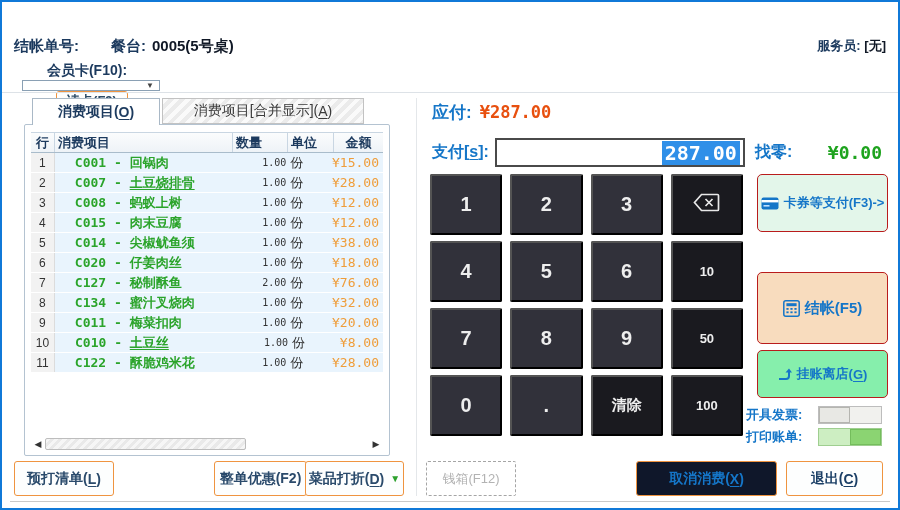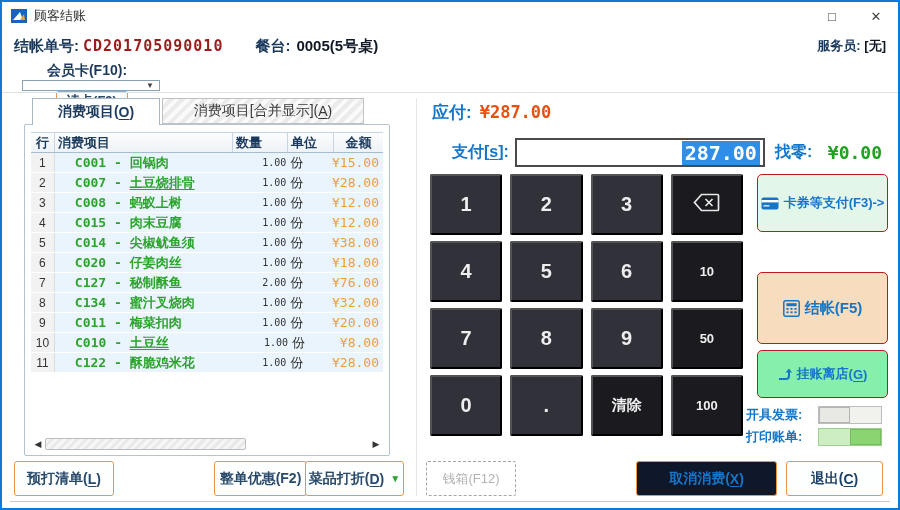--- a/index.html
+++ b/index.html
@@ -78,21 +78,21 @@
   .b-discall  { left:212px; width:93px; }
   .b-dishdisc { left:303px; width:99px; }
   .dd-arrow { color:#2da12d; font-size:10px; margin-left:6px; }
   .v-divider { position:absolute; left:414px; top:96px; height:398px; width:1px; background:#e4e7ea; }
   .bottom-line { position:absolute; left:8px; right:8px; top:499px; height:1px; background:#c9c9c9; }
 
   
   .due { position:absolute; left:430px; top:99px; display:flex; align-items:baseline; }
   .due-lbl { color:#1576c8; font-weight:bold; font-size:17px; }
   .due-amt { color:#e8500f; font-weight:bold; font-size:17px; margin-left:8px; font-family:"DejaVu Sans Mono","Liberation Mono",monospace; }
-  .payrow { position:absolute; left:430px; top:136px; right:16px; height:29px; display:flex; align-items:center;margin-left:20px; }
+  .payrow { position:absolute; left:430px; top:136px; right:16px; height:29px; display:flex; align-items:center; }
   .pay-lbl { color:#1576c8; font-weight:bold; font-size:16px; }
   .pay-input { width:250px; height:29px; border:2px solid #4a4a4a; background:#fff; margin-left:6px;
     display:flex; align-items:center; justify-content:flex-end; padding-right:3px; }
   .pay-input .sel { background:#2f8fe8; color:#fff; font-size:20px; font-weight:bold; padding:0 3px;
     font-family:"DejaVu Sans Mono","Liberation Mono",monospace; }
   .chg-lbl { color:#1576c8; font-weight:bold; font-size:16px; margin-left:10px; }
   .chg-amt { color:#1ea31e; font-weight:bold; font-size:18px; margin-left:auto; font-family:"DejaVu Sans Mono","Liberation Mono",monospace; }
 
   
   .numpad { position:absolute; left:428px; top:172px; width:313px; display:grid;
@@ -125,35 +125,23 @@
     border:1px dashed #a5a5a5; border-radius:2px; color:#b3b3b3; font-size:13px;
     display:flex; align-items:center; justify-content:center; }
   .b-cancel { left:634px; width:141px; background:#0f172a; color:#1576c8; }
   .b-exit { left:784px; width:97px; background:#fdfefe; color:#1b3f66; }
 </style>
 </head>
 <body>
 
 <div class="window">
 
-  <div class="titlebar">
-    <svg class="app-icon" viewBox="0 0 16 16">
-      <rect x="0" y="1" width="16" height="14" fill="#1465c0"></rect>
-      <path d="M2 12 L9 4 L12 12 Z" fill="#ffffff"></path>
-      <path d="M9 12 L13 6 L14 12 Z" fill="#f0a030"></path>
-    </svg>
-    <span class="title">顾客结账</span>
-    <span class="tb-spacer"></span>
-    <span class="tb-btn">□</span>
-    <span class="tb-btn">✕</span>
-  </div>
 
   <div class="hdr1">
     <span class="lbl-navy">结帐单号:</span>
-    <span class="bill-no mono">CD201705090010</span>
     <span class="lbl-navy tbl-lbl">餐台:</span>
     <span class="tbl-val">0005(5号桌)</span>
     <span class="waiter">
       <span class="wl">服务员:</span>
       <span class="wv">[无]</span>
     </span>
   </div>
 
   <div class="hdr2">
     <span class="lbl-navy member-lbl">会员卡(F10):</span>

